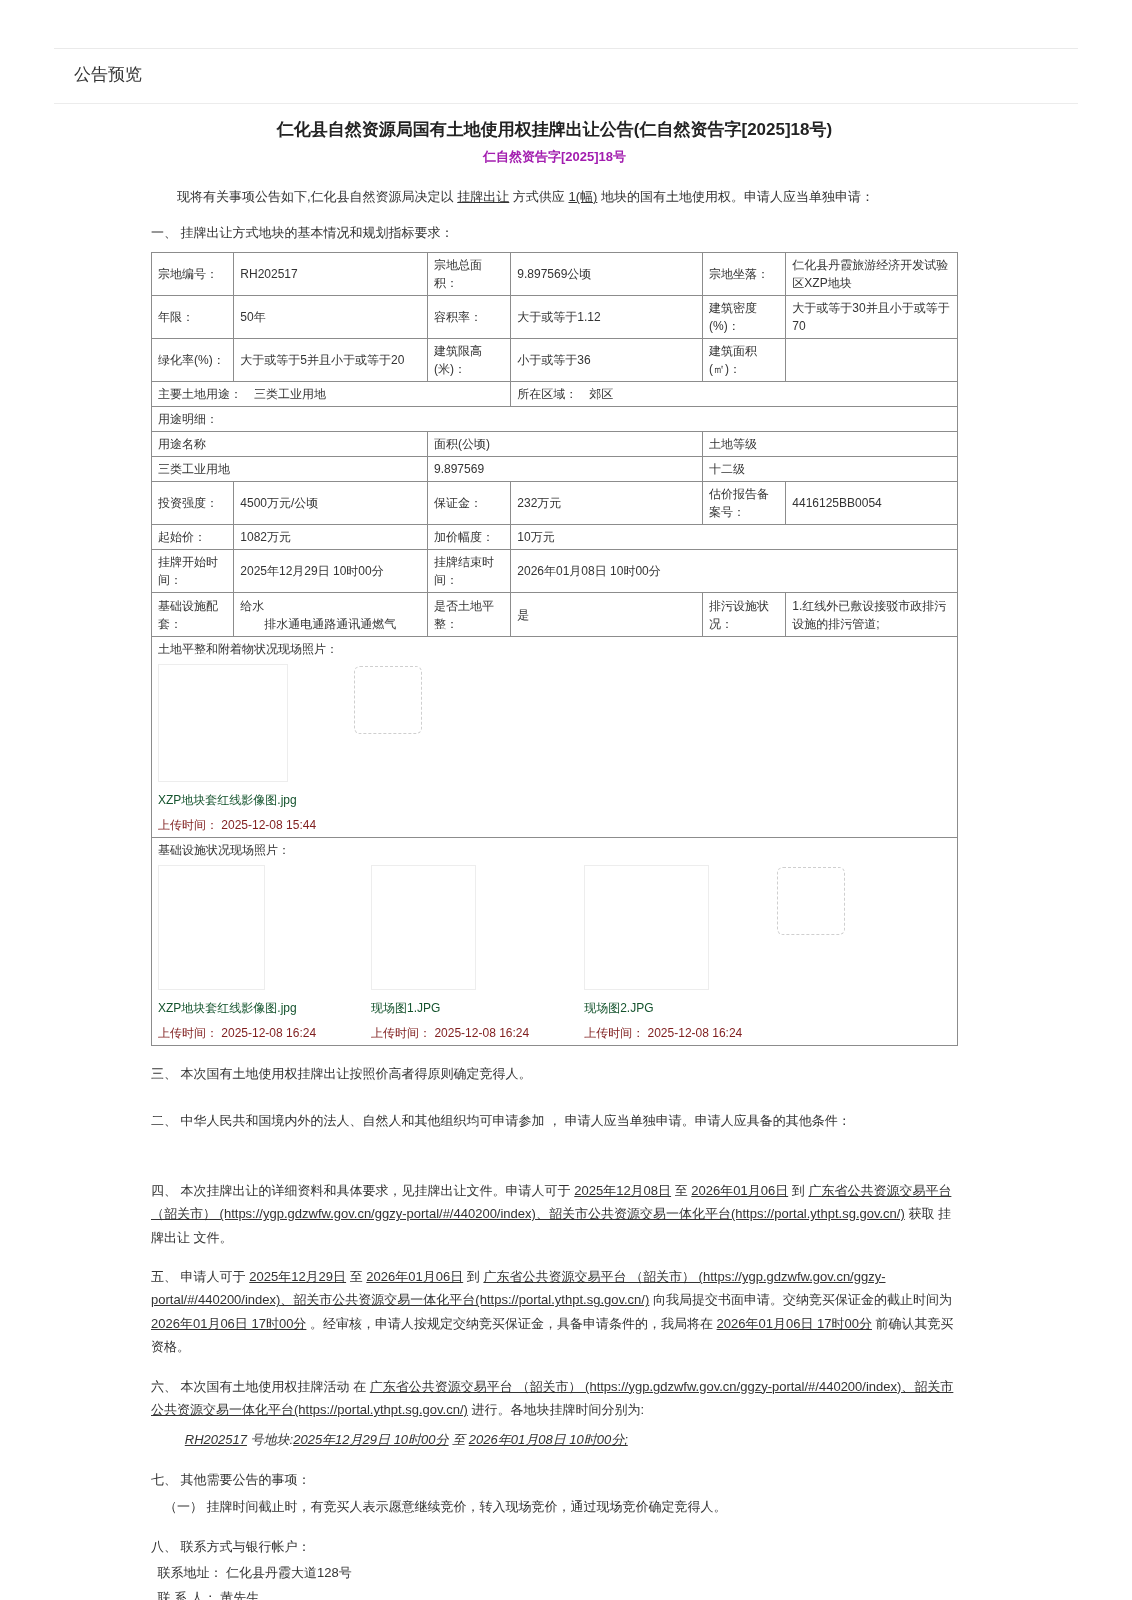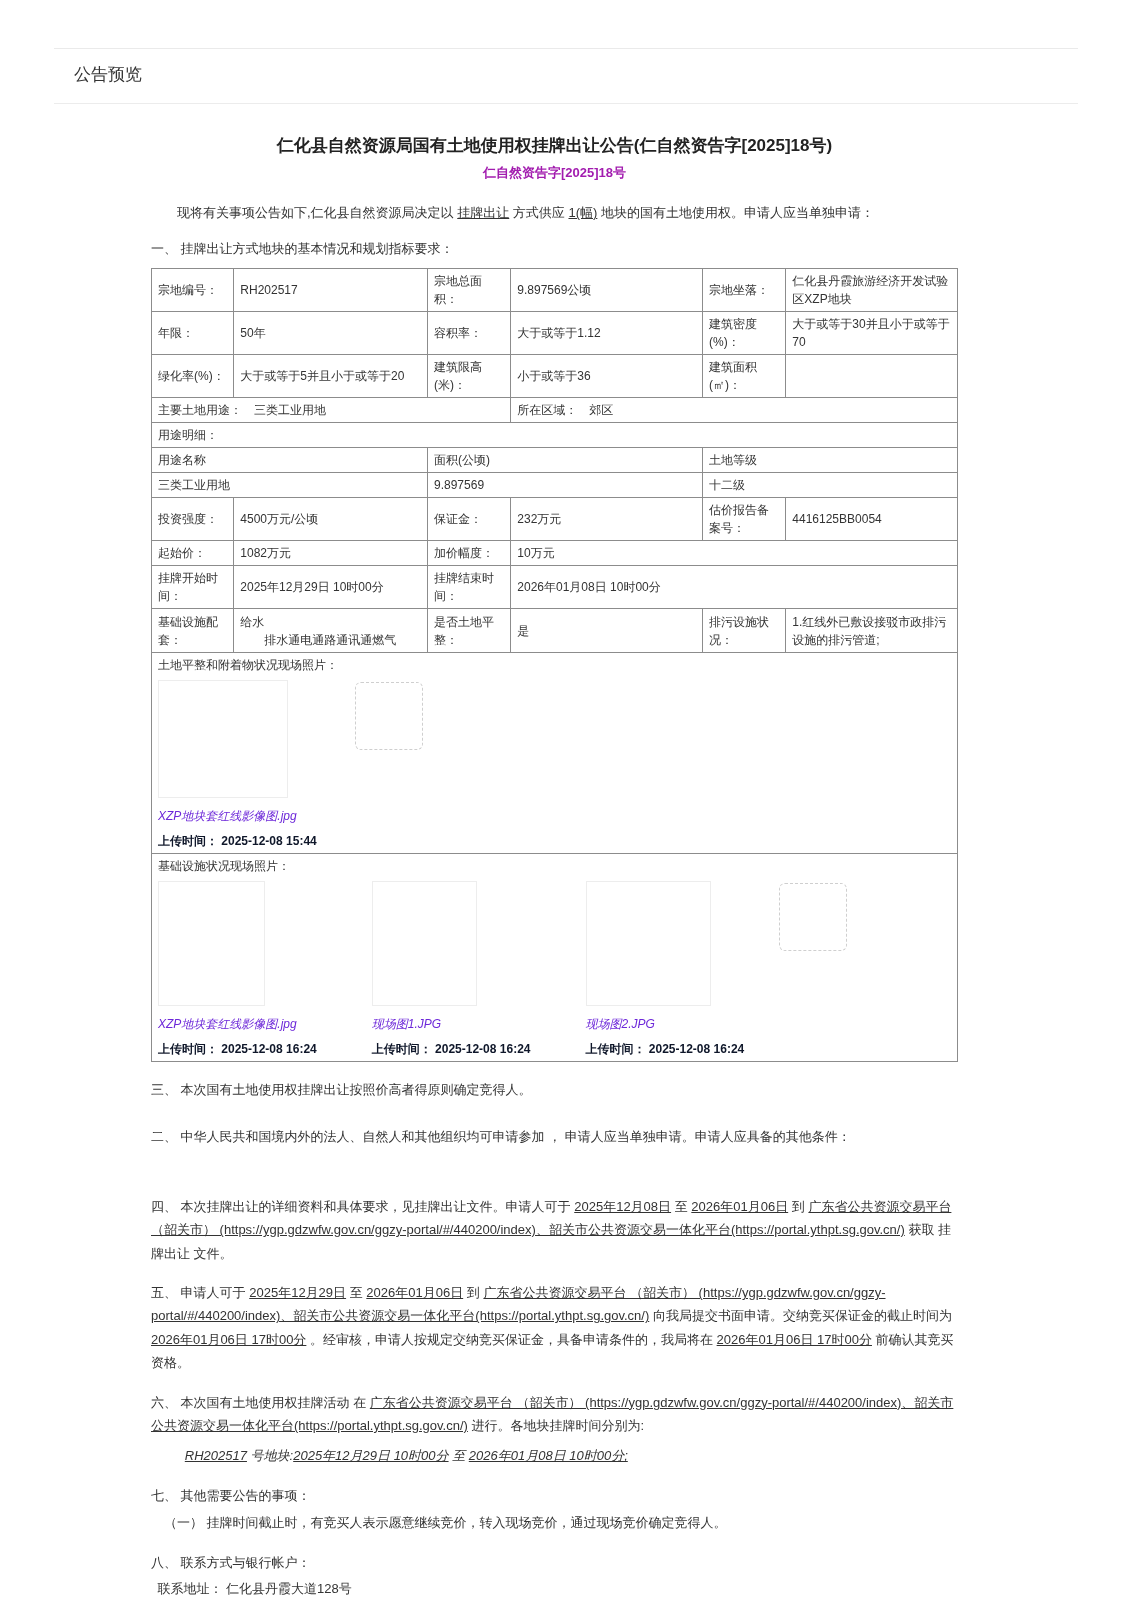--- a/index.html
+++ b/index.html
@@ -21,21 +21,21 @@
     border-bottom: 1px solid #ececec;
   }
   .content {
     padding: 14px 120px 70px 97px;
   }
   .doc-title {
     text-align: center;
     font-size: 17px;
     font-weight: bold;
     color: #222;
-    margin-top: 16px;
+    margin-top: 0;
   }
   .doc-subtitle {
     text-align: center;
     font-size: 13px;
     font-weight: bold;
     color: #a21caf;
     margin-top: 7px;
   }
   .intro {
     font-size: 13px;
@@ -71,22 +71,22 @@
   .photo-row { display: flex; align-items: flex-start; }
   .photo-item { display: flex; flex-direction: column; }
   .photo-box {
     background: #fff;
     border: 1px solid #ededed;
   }
   .box-1 { width: 130px; height: 118px; }
   .box-w107 { width: 107px; height: 125px; }
   .box-w105 { width: 105px; height: 125px; }
   .box-w125 { width: 125px; height: 125px; }
-  .photo-name { font-size: 12px; color: #6d28d9; margin-top: 9px; font-style: italic; }
-  .photo-time { font-size: 12px; color: #0f172a; margin-top: 7px; font-weight: bold; }
+  .photo-name { font-size: 12px; color: #14532d; margin-top: 9px; }
+  .photo-time { font-size: 12px; color: #7f1d1d; margin-top: 7px; }
   .placeholder {
     width: 68px; height: 68px;
     border: 1px dashed #cfcfcf;
     border-radius: 6px;
     margin-top: 2px;
   }
   .ph-gap-1 { margin-left: 38px; }
   .ph-gap-2 { margin-left: 35px; }
   .gap-55 { margin-right: 55px; }
   

